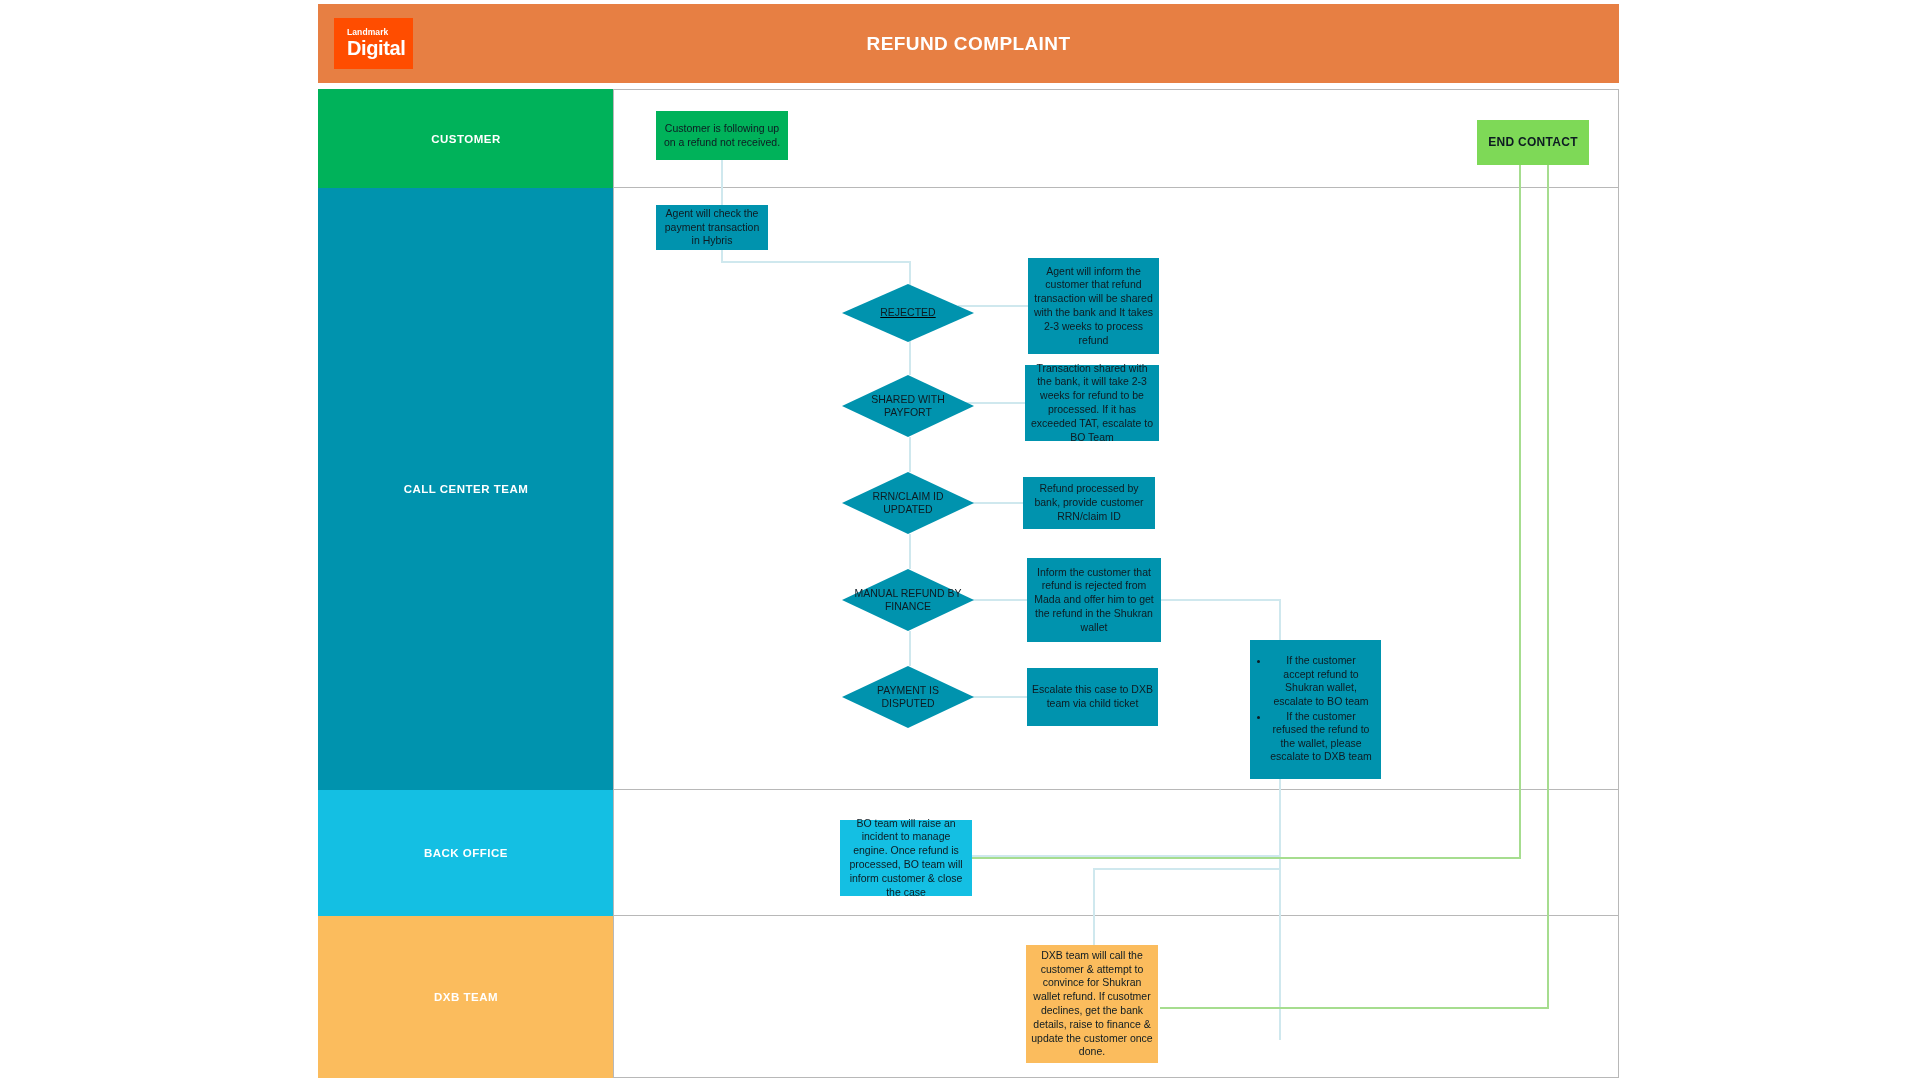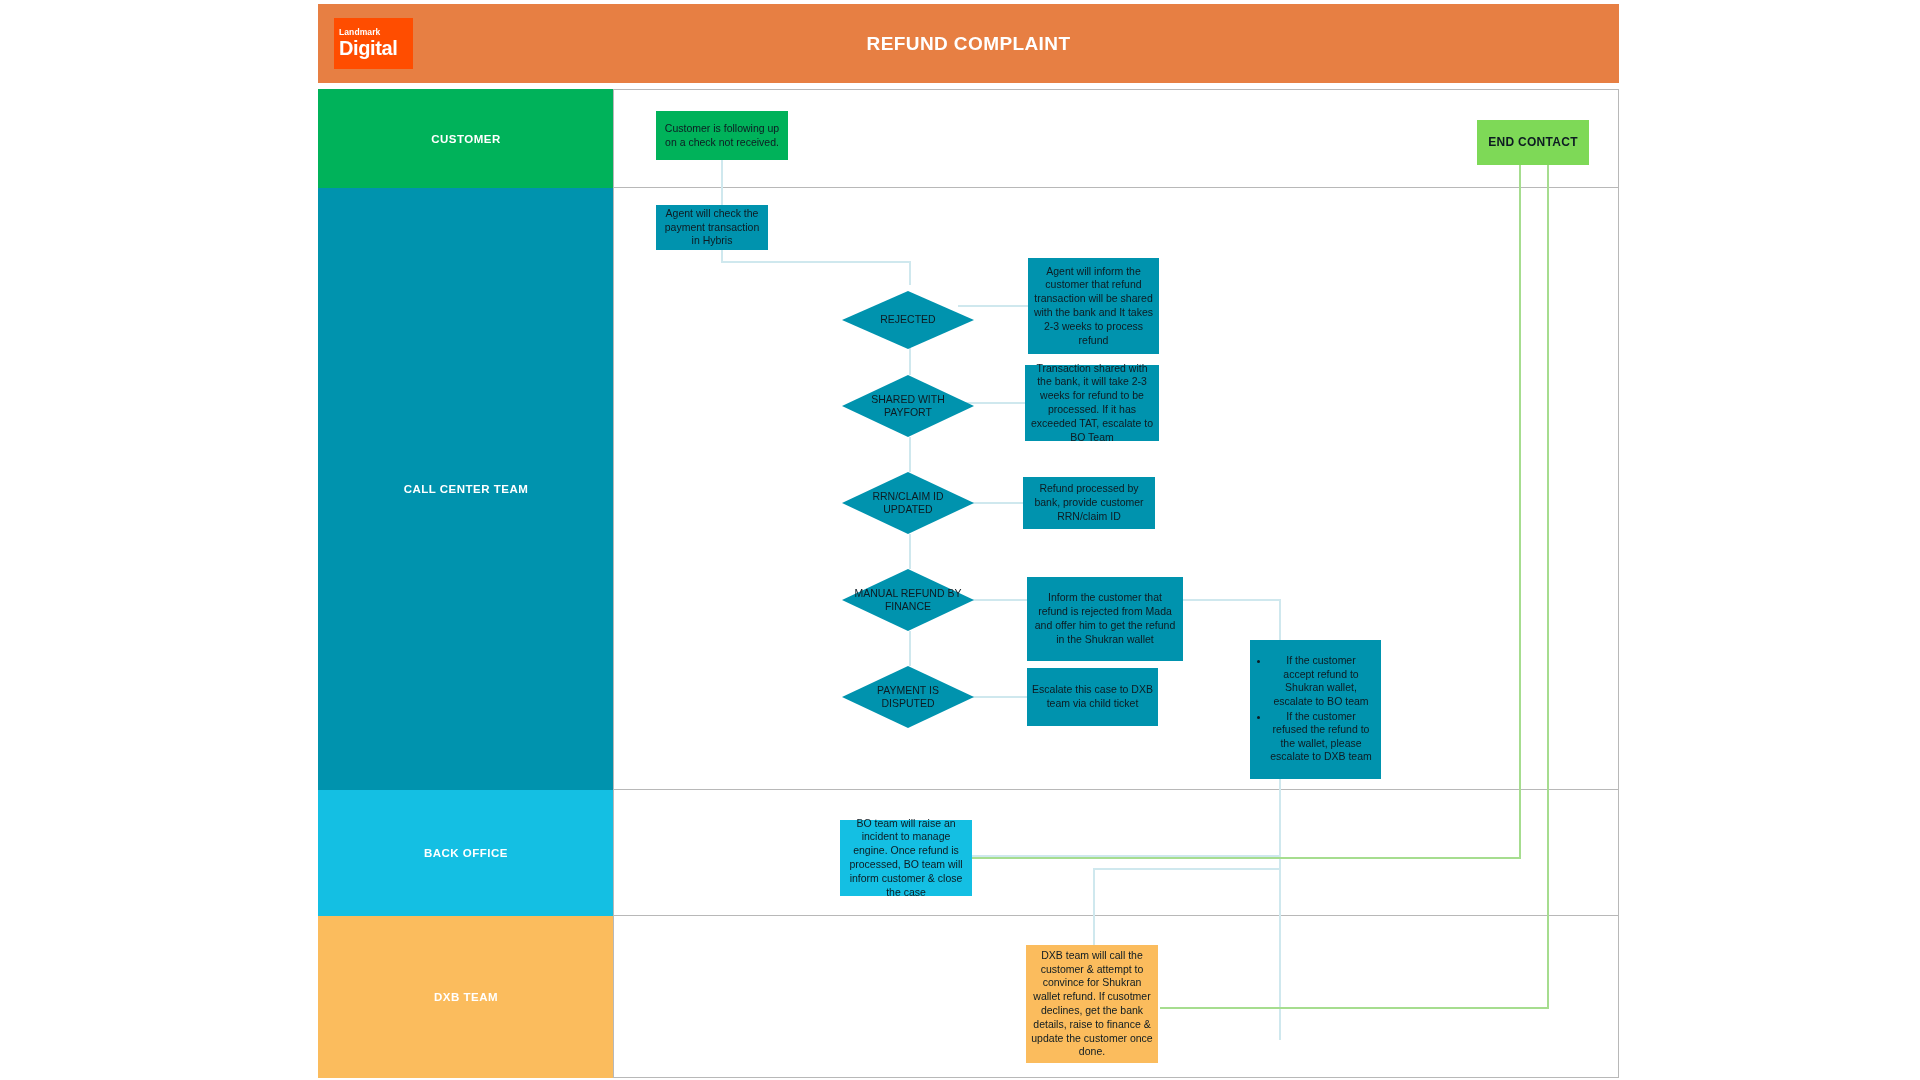--- a/index.html
+++ b/index.html
@@ -16,21 +16,21 @@
     position: absolute; left: 318px; top: 4px;
     width: 1301px; height: 79px;
     background: #e77f43;
   }
   .logo {
     position: absolute; left: 16px; top: 14px;
     width: 79px; height: 51px;
     background: #ff4d00;
     display: flex; flex-direction: column;
     justify-content: center; align-items: flex-start;
-    padding-left: 5px;
+    padding-left: 13px;
   }
   .logo-top {
     color: #ffffff; font-size: 8.5px; font-weight: 700;
     letter-spacing: .1px; line-height: 9px;
   }
   .logo-bottom {
     color: #ffffff; font-size: 20px; font-weight: 700;
     letter-spacing: -.4px; line-height: 21px; margin-top: 1px;
   }
   .header-title {
@@ -165,27 +165,27 @@
     </g>
 
     <g fill="none" stroke="#a6dd8f" stroke-width="2">
 
       <path d="M 968 858 L 1520 858 L 1520 165"></path>
 
       <path d="M 1160 1008 L 1548 1008 L 1548 165"></path>
     </g>
   </svg>
 
-  <div class="node n-green" style="left:656px; top:111px; width:132px; height:49px;">Customer is following up on a check not received.</div>
+  <div class="node n-green" style="left:656px; top:111px; width:132px; height:49px;">Customer is following up on a refund not received.</div>
 
   <div class="node n-lightgreen" style="left:1477px; top:120px; width:112px; height:45px;">END CONTACT</div>
 
   <div class="node n-teal" style="left:656px; top:205px; width:112px; height:45px;">Agent will check the payment transaction in Hybris</div>
 
-  <div class="diamond" style="left:842px; top:291px; width:132px; height:58px;">
+  <div class="diamond" style="left:842px; top:284px; width:132px; height:58px;text-decoration:underline;">
     <span class="dshape"></span>
     <span class="dlabel">REJECTED</span>
   </div>
   <div class="diamond" style="left:842px; top:375px; width:132px; height:62px;">
     <span class="dshape"></span>
     <span class="dlabel">SHARED WITH PAYFORT</span>
   </div>
   <div class="diamond" style="left:842px; top:472px; width:132px; height:62px;">
     <span class="dshape"></span>
     <span class="dlabel">RRN/CLAIM ID UPDATED</span>
@@ -195,21 +195,21 @@
     <span class="dlabel">MANUAL REFUND BY FINANCE</span>
   </div>
   <div class="diamond" style="left:842px; top:666px; width:132px; height:62px;">
     <span class="dshape"></span>
     <span class="dlabel">PAYMENT IS DISPUTED</span>
   </div>
 
   <div class="node n-teal" style="left:1028px; top:258px; width:131px; height:96px;">Agent will inform the customer that refund transaction will be shared with the bank and It takes 2-3 weeks to process refund</div>
   <div class="node n-teal" style="left:1025px; top:365px; width:134px; height:76px;">Transaction shared with the bank, it will take 2-3 weeks for refund to be processed. If it has exceeded TAT, escalate to BO Team</div>
   <div class="node n-teal" style="left:1023px; top:477px; width:132px; height:52px;">Refund processed by bank, provide customer RRN/claim ID</div>
-  <div class="node n-teal" style="left:1027px; top:558px; width:156px; height:84px;margin-top:19px;">Inform the customer that refund is rejected from Mada and offer him to get the refund in the Shukran wallet</div>
+  <div class="node n-teal" style="left:1027px; top:558px; width:134px; height:84px;">Inform the customer that refund is rejected from Mada and offer him to get the refund in the Shukran wallet</div>
   <div class="node n-teal" style="left:1027px; top:668px; width:131px; height:58px;">Escalate this case to DXB team via child ticket</div>
 
   <div class="bullets" style="left:1214px; top:640px; width:131px; height:139px;margin-left:36px;">
     <ul>
       <li>If the customer accept refund to Shukran wallet, escalate to BO team</li>
       <li>If the customer refused the refund to the wallet, please escalate to DXB team</li>
     </ul>
   </div>
 
   <div class="node n-cyan" style="left:840px; top:820px; width:132px; height:76px;">BO team will raise an incident to manage engine. Once refund is processed, BO team will inform customer &amp; close the case</div>

